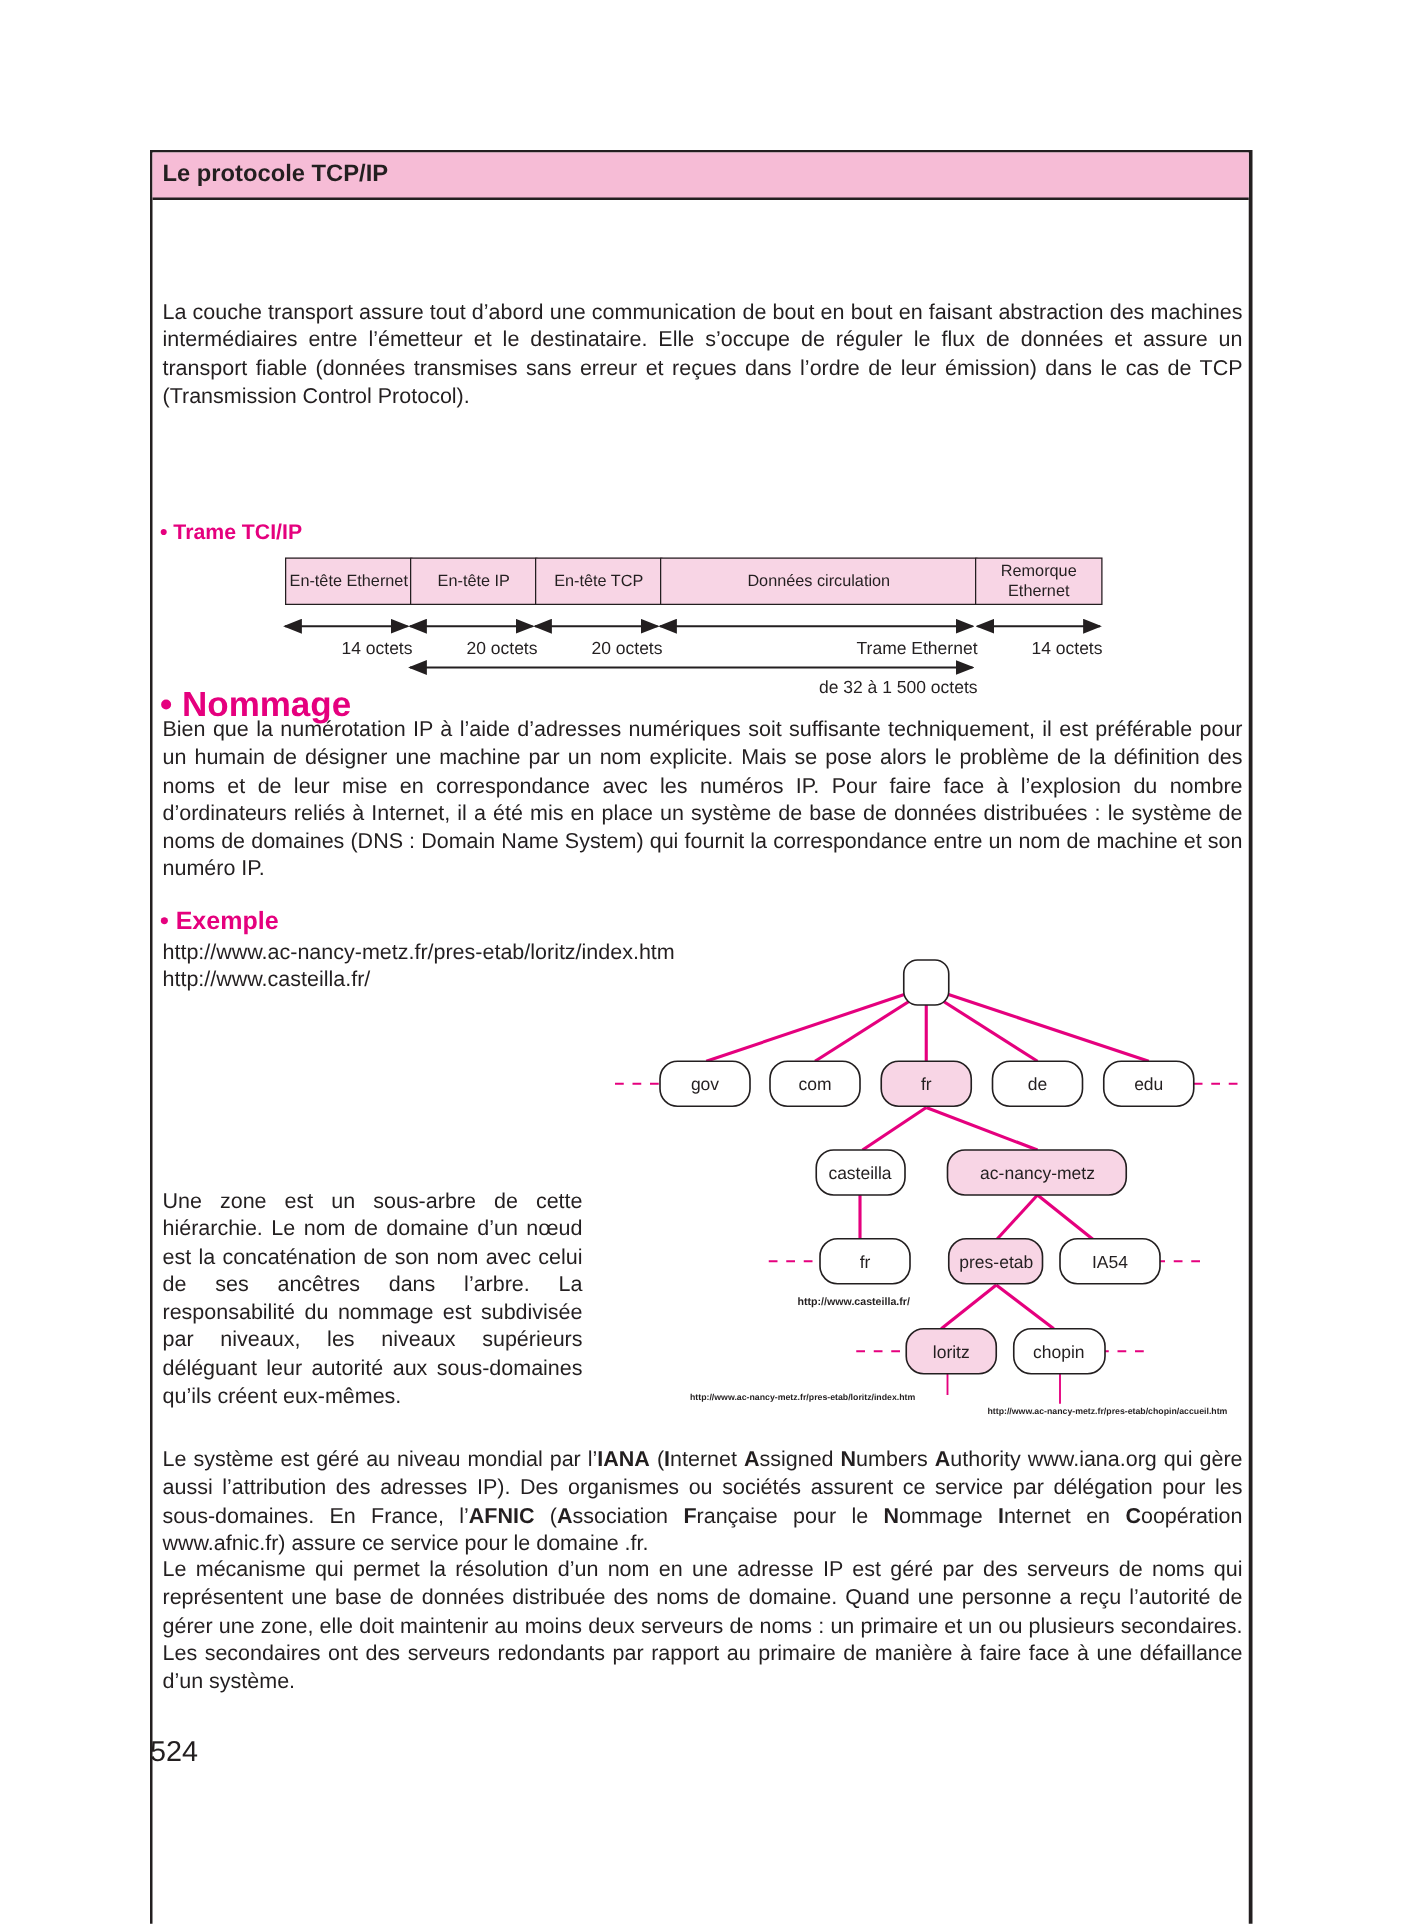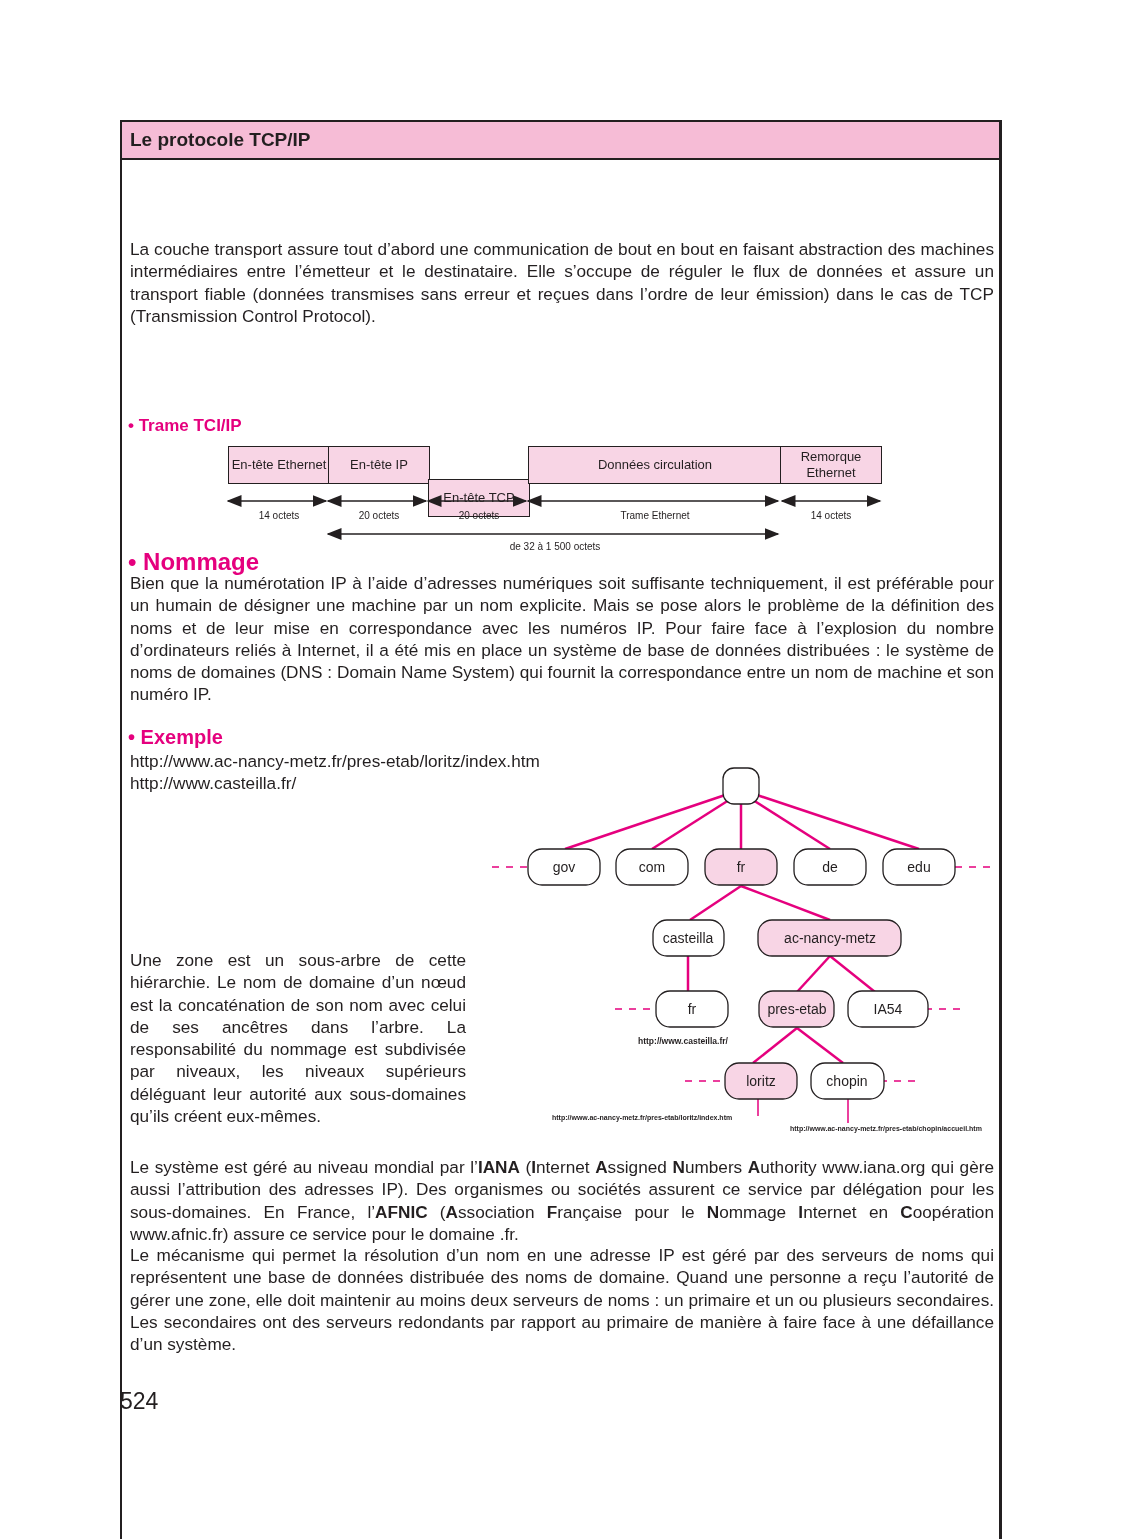--- a/index.html
+++ b/index.html
@@ -3,38 +3,38 @@
 <meta charset="utf-8">
 <style>
   html, body { margin:0; padding:0; background:#fff; }
   body { width:1125px; height:1539px; position:relative; font-family:"Liberation Sans", sans-serif; color:#231f20; }
   .box { position:absolute; left:120px; top:120px; width:882px; height:1537px; border:2px solid #231f20; box-sizing:border-box; border-right-width:3px; border-bottom-width:3px; }
   .hdr { height:36px; background:#f6bcd6; border-bottom:2px solid #231f20; font-weight:bold; font-size:19px; line-height:36px; padding-left:8px; }
   .p { position:absolute; left:8px; width:864px; font-size:17.2px; line-height:22.3px; text-align:justify; }
   .sec { position:absolute; left:6px; color:#e5007e; font-weight:bold; }
   .frame { position:absolute; }
   .cell { position:absolute; top:0; height:38px; background:#f8d5e5; border:1.5px solid #231f20; box-sizing:border-box; display:flex; align-items:center; justify-content:center; text-align:center; font-size:13px; line-height:16px; }
-  .small { position:absolute; font-size:10px; text-align:center; }
+  .small { position:absolute; font-size:14px; text-align:right; }
   .tree-node { font-family:"Liberation Sans", sans-serif; font-size:14px; }
   .pnum { position:absolute; left:120px; top:1388px; font-size:23px; }
 </style>
 </head>
 <body>
 
 <div class="box">
   <div class="hdr">Le protocole TCP/IP</div>
 
   <div class="p" style="top:116px;">La couche transport assure tout d’abord une communication de bout en bout en faisant abstraction des machines intermédiaires entre l’émetteur et le destinataire. Elle s’occupe de réguler le flux de données et assure un transport fiable (données transmises sans erreur et reçues dans l’ordre de leur émission) dans le cas de TCP (Transmission Control Protocol).</div>
 
   <div class="sec" style="top:294px; font-size:17px;">• Trame TCI/IP</div>
 
   <div class="frame" style="left:106px; top:324px; width:654px; height:110px;">
     <div class="cell" style="left:0; width:102px;text-align:center;">En-tête Ethernet</div>
     <div class="cell" style="left:100px; width:102px;">En-tête IP</div>
-    <div class="cell" style="left:200px; width:102px;margin-top:33px;">En-tête TCP</div>
+    <div class="cell" style="left:200px; width:102px;">En-tête TCP</div>
     <div class="cell" style="left:300px; width:254px;">Données circulation</div>
     <div class="cell" style="left:552px; width:102px;">Remorque Ethernet</div>
     <svg width="660" height="110" style="position:absolute; left:-2px; top:0; overflow:visible;">
       <defs>
         <marker id="ah" markerWidth="10" markerHeight="8" refX="9" refY="4" orient="auto-start-reverse">
           <path d="M0,0 L10,4 L0,8 z" fill="#231f20"></path>
         </marker>
       </defs>
       <line x1="2" y1="55" x2="100" y2="55" stroke="#231f20" stroke-width="1.5" marker-start="url(#ah)" marker-end="url(#ah)"></line>
       <line x1="102" y1="55" x2="200" y2="55" stroke="#231f20" stroke-width="1.5" marker-start="url(#ah)" marker-end="url(#ah)"></line>
@@ -44,21 +44,21 @@
       <line x1="102" y1="88" x2="552" y2="88" stroke="#231f20" stroke-width="1.5" marker-start="url(#ah)" marker-end="url(#ah)"></line>
     </svg>
     <div class="small" style="left:0; width:102px; top:64px;">14 octets</div>
     <div class="small" style="left:100px; width:102px; top:64px;">20 octets</div>
     <div class="small" style="left:200px; width:102px; top:64px;">20 octets</div>
     <div class="small" style="left:300px; width:254px; top:64px;">Trame Ethernet</div>
     <div class="small" style="left:552px; width:102px; top:64px;">14 octets</div>
     <div class="small" style="left:100px; width:454px; top:95px;">de 32 à 1 500 octets</div>
   </div>
 
-  <div class="sec" style="top:426px; font-size:24px;">• Nommage</div>
+  <div class="sec" style="top:426px; font-size:28px;">• Nommage</div>
   <div class="p" style="top:450px;">Bien que la numérotation IP à l’aide d’adresses numériques soit suffisante techniquement, il est préférable pour un humain de désigner une machine par un nom explicite. Mais se pose alors le problème de la définition des noms et de leur mise en correspondance avec les numéros IP. Pour faire face à l’explosion du nombre d’ordinateurs reliés à Internet, il a été mis en place un système de base de données distribuées : le système de noms de domaines (DNS : Domain Name System) qui fournit la correspondance entre un nom de machine et son numéro IP.</div>
 
   <div class="sec" style="top:604px; font-size:20px;">• Exemple</div>
   <div class="p" style="top:628px; text-align:left;">http://www.ac-nancy-metz.fr/pres-etab/loritz/index.htm</div>
   <div class="p" style="top:650px; text-align:left;">http://www.casteilla.fr/</div>
 
   <div class="p" style="top:827px; width:336px;">Une zone est un sous-arbre de cette hiérarchie. Le nom de domaine d’un nœud est la concaténation de son nom avec celui de ses ancêtres dans l’arbre. La responsabilité du nommage est subdivisée par niveaux, les niveaux supérieurs déléguant leur autorité aux sous-domaines qu’ils créent eux-mêmes.</div>
 
   <svg width="520" height="370" style="position:absolute; left:368px; top:656px; overflow:visible;">
     <g stroke="#e5007e" stroke-width="2.5" fill="none">

